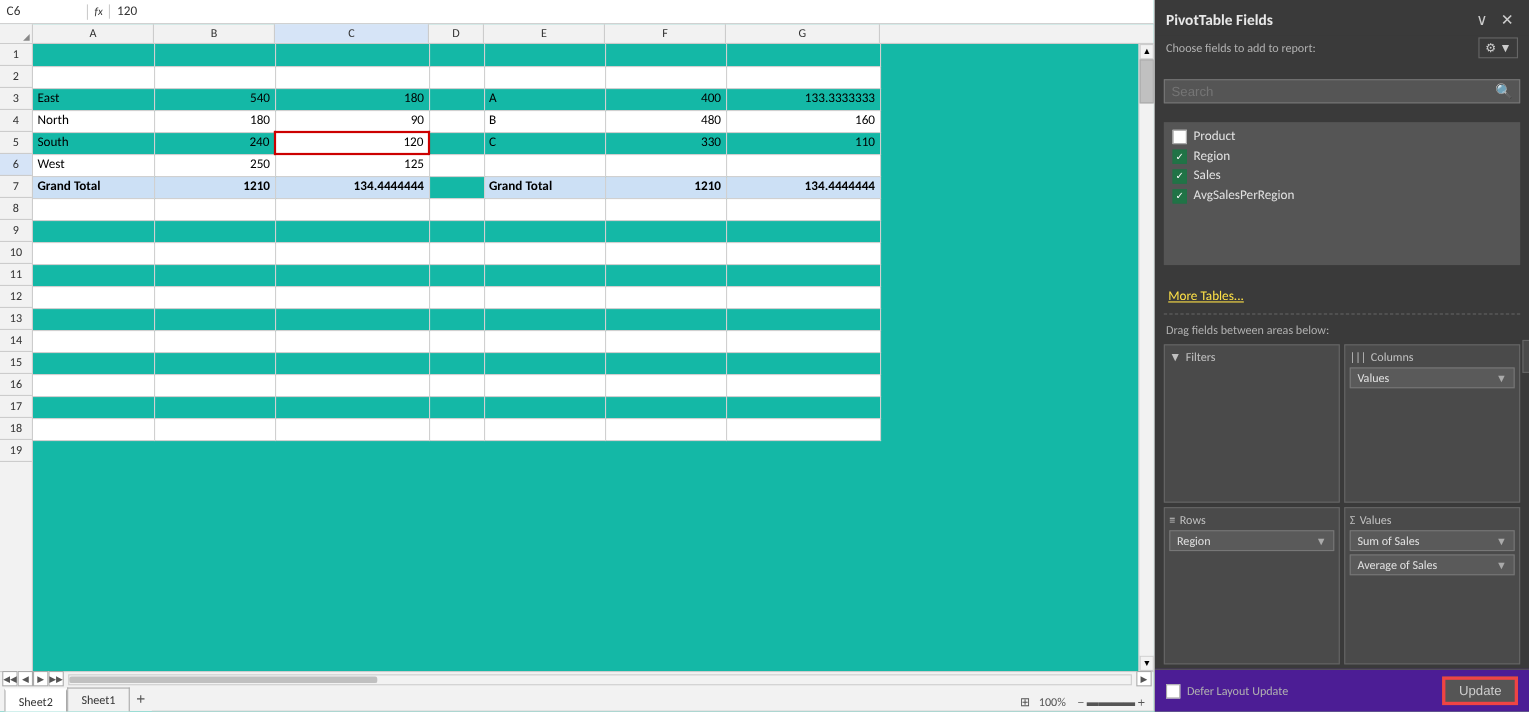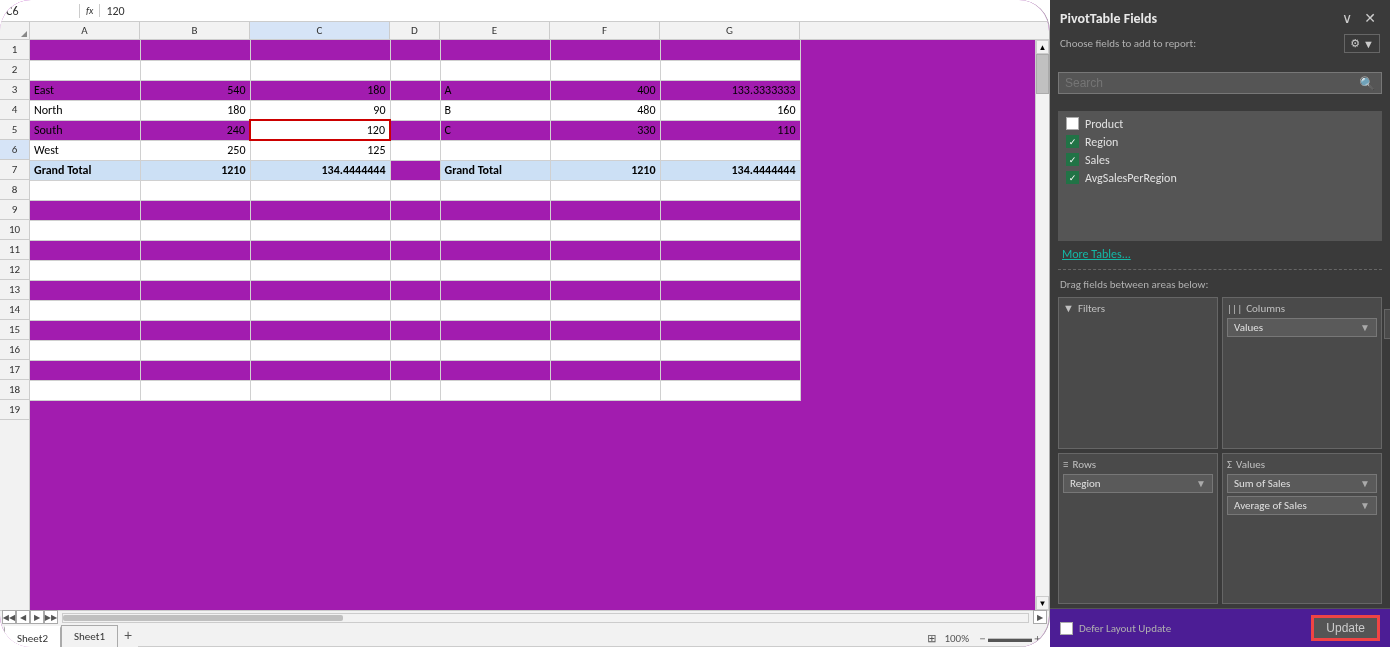--- a/index.html
+++ b/index.html
@@ -3,24 +3,23 @@
   <meta charset="utf-8">
   <style>
     * { margin: 0; padding: 0; box-sizing: border-box; }
     body { font-family: 'Segoe UI', Calibri, Arial, sans-serif; font-size: 12px; background: #fff; display: flex; height: 647px; overflow: hidden; }
 
     
     .spreadsheet-area {
       flex: 1;
       display: flex;
       flex-direction: column;
-      background: #a21caf;
+      background: #14b8a6;
       overflow: hidden;
       border-right: 1px solid #aaa;
-      border-radius: 31px;
     }
 
     .col-header {
       border-right: 1px solid #ccc;
       text-align: center;
       font-size: 11px;
       color: #333;
       padding: 2px 0;
       font-weight: normal;
     }
@@ -307,21 +306,21 @@
       background: #555;
       margin: 2px 8px;
       padding: 4px;
       min-height: 130px;
       max-height: 160px;
       overflow-y: auto;
     }
 
     .field-item {
       display: flex;
-      align-items: flex-start;
+      align-items: center;
       gap: 6px;
       padding: 2px 4px;
       cursor: pointer;
       font-size: 12px;
       color: #e0e0e0;
     }
 
     .field-checkbox {
       width: 13px;
       height: 13px;
@@ -339,24 +338,25 @@
     }
 
     .field-checkbox.checked::after {
       content: '✓';
       color: #fff;
       font-size: 9px;
     }
 
     .more-tables {
       padding: 4px 12px;
-      color: #14b8a6;
+      color: #fde047;
       font-size: 12px;
       cursor: pointer;
       text-decoration: underline;
+      margin-top: 16px;
     }
 
     .pivot-divider {
       border: none;
       border-top: 1px dashed #666;
       margin: 4px 8px;
     }
 
     .drag-fields-text {
       padding: 4px 10px 2px 10px;

